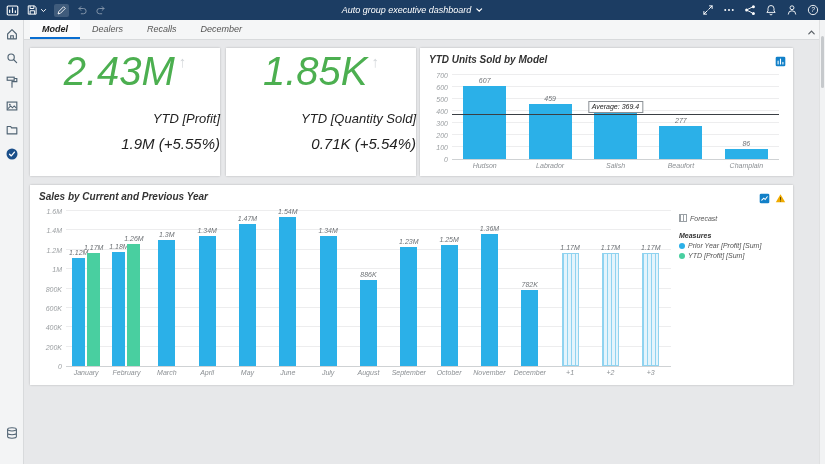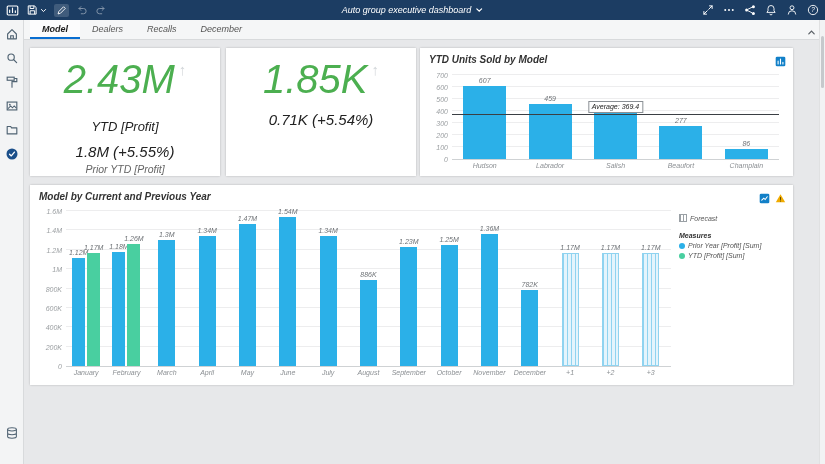--- a/index.html
+++ b/index.html
@@ -44,21 +44,21 @@
 
   
   .content{ position:absolute; left:24px; top:40px; right:6px; bottom:0; background:#e7e8ea; }
   .card{ position:absolute; background:#fff; box-shadow:0 0 2px rgba(0,0,0,.22); }
   .kpi1{ left:6px; top:8px; width:190px; height:128px; }
   .kpi2{ left:202px; top:8px; width:190px; height:128px; }
   .card-model{ left:396px; top:8px; width:373px; height:128px; }
   .card-sales{ left:6px; top:145px; width:763px; height:200px; }
 
   
-  .card-kpi{ text-align:center; padding-top:8px; }
+  .card-kpi{ text-align:right; padding-top:0; }
   .kpi-value-row{ display:flex; justify-content:center; align-items:flex-start; gap:4px; }
   .kpi-value{ font-size:40px; line-height:46px; color:var(--kpi-green); }
   .trend{ font-size:15px; color:#d3d7da; margin-top:5px; }
   .kpi-label{ font-size:13px; color:#222; margin-top:17px; }
   .kpi-secondary{ font-size:15px; color:#222; margin-top:9px; }
   .kpi-secondary-label{ font-size:10.5px; color:#666; margin-top:3px; }
 
   
   .card-title{ position:absolute; left:9px; top:6px; font-size:10px; font-weight:600; color:#333; }
   .card-actions{ position:absolute; right:7px; top:5px; display:flex; gap:5px; align-items:center; }
@@ -251,29 +251,29 @@
   </div>
 
   <main class="content">
 
     <section class="card card-kpi kpi1">
       <div class="kpi-value-row">
         <span class="kpi-value">2.43M</span>
         <span class="trend">↑</span>
       </div>
       <div class="kpi-label">YTD [Profit]</div>
-      <div class="kpi-secondary">1.8M (+5.55%)</div>
-      <div class="kpi-secondary-label">Prior YTD [Profit]</div>
+      <div class="kpi-secondary">1.9M (+5.55%)</div>
     </section>
 
     <section class="card card-kpi kpi2">
       <div class="kpi-value-row">
         <span class="kpi-value">1.85K</span>
         <span class="trend">↑</span>
       </div>
+      <div class="kpi-label">YTD [Quantity Sold]</div>
       <div class="kpi-secondary">0.71K (+5.54%)</div>
     </section>
 
     <section class="card card-model">
       <div class="card-title">YTD Units Sold by Model</div>
       <div class="card-actions">
         <span>
           <svg width="11" height="11" viewBox="0 0 16 16">
               <rect x="1" y="1" width="14" height="14" rx="2" fill="#1280c8"></rect>
               <path d="M4.5 11.5V7.5 M8 11.5V4.5 M11.5 11.5V9" stroke="#fff" stroke-width="1.6" stroke-linecap="round"></path>
@@ -322,21 +322,21 @@
               <div class="bar-label" style="bottom: calc(12.2857% + 2px);">86</div>
               <div class="xlabel">Champlain</div>
             </div>
           </div>
           <div class="avg-line" style="bottom: 52.7714%;"></div>
           <div class="avg-label" style="bottom: calc(52.7714% + 2px);">Average: 369.4</div>
         </div>
     </section>
 
     <section class="card card-sales">
-      <div class="card-title">Model by Current and Previous Year</div>
+      <div class="card-title">Sales by Current and Previous Year</div>
       <div class="card-actions">
         <span>
           <svg width="11" height="11" viewBox="0 0 16 16">
               <rect x="1" y="1" width="14" height="14" rx="2" fill="#1280c8"></rect>
               <path d="M4 10.5l3-3 2 2 3-4" fill="none" stroke="#fff" stroke-width="1.5" stroke-linecap="round"></path>
             </svg>
         </span>
         <span>
           <svg width="11" height="11" viewBox="0 0 16 16">
               <path d="M8 1.8l6.8 11.7H1.2z" fill="#f0ab00"></path>

